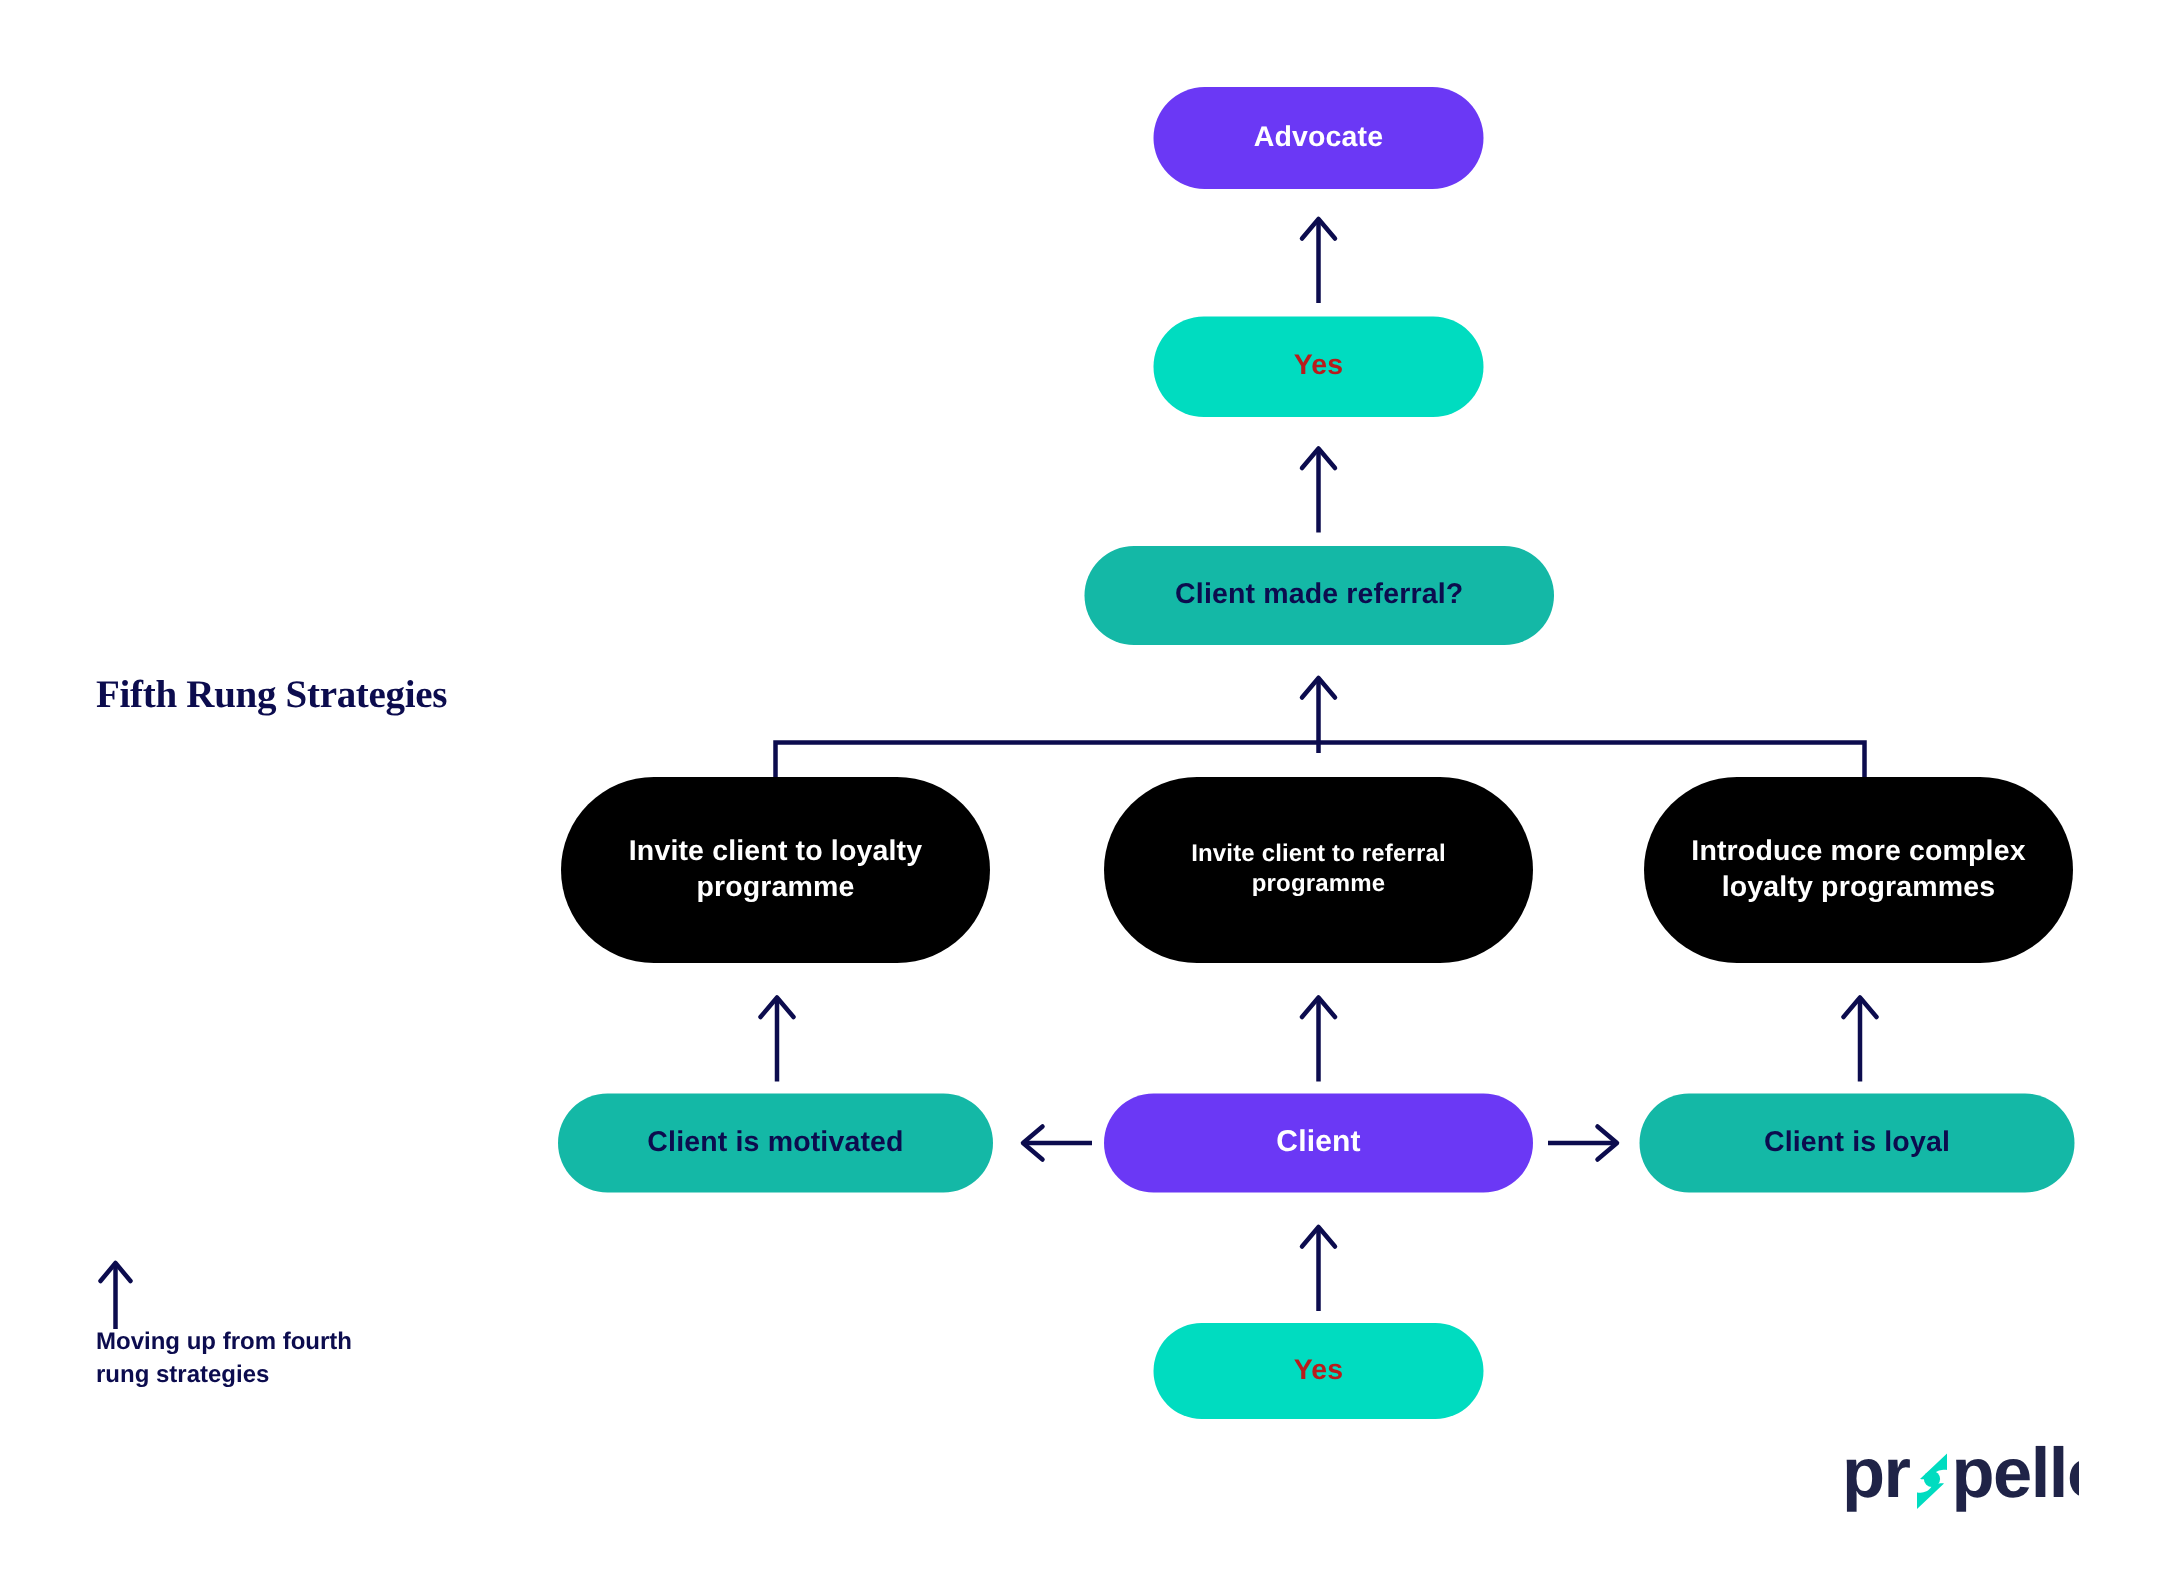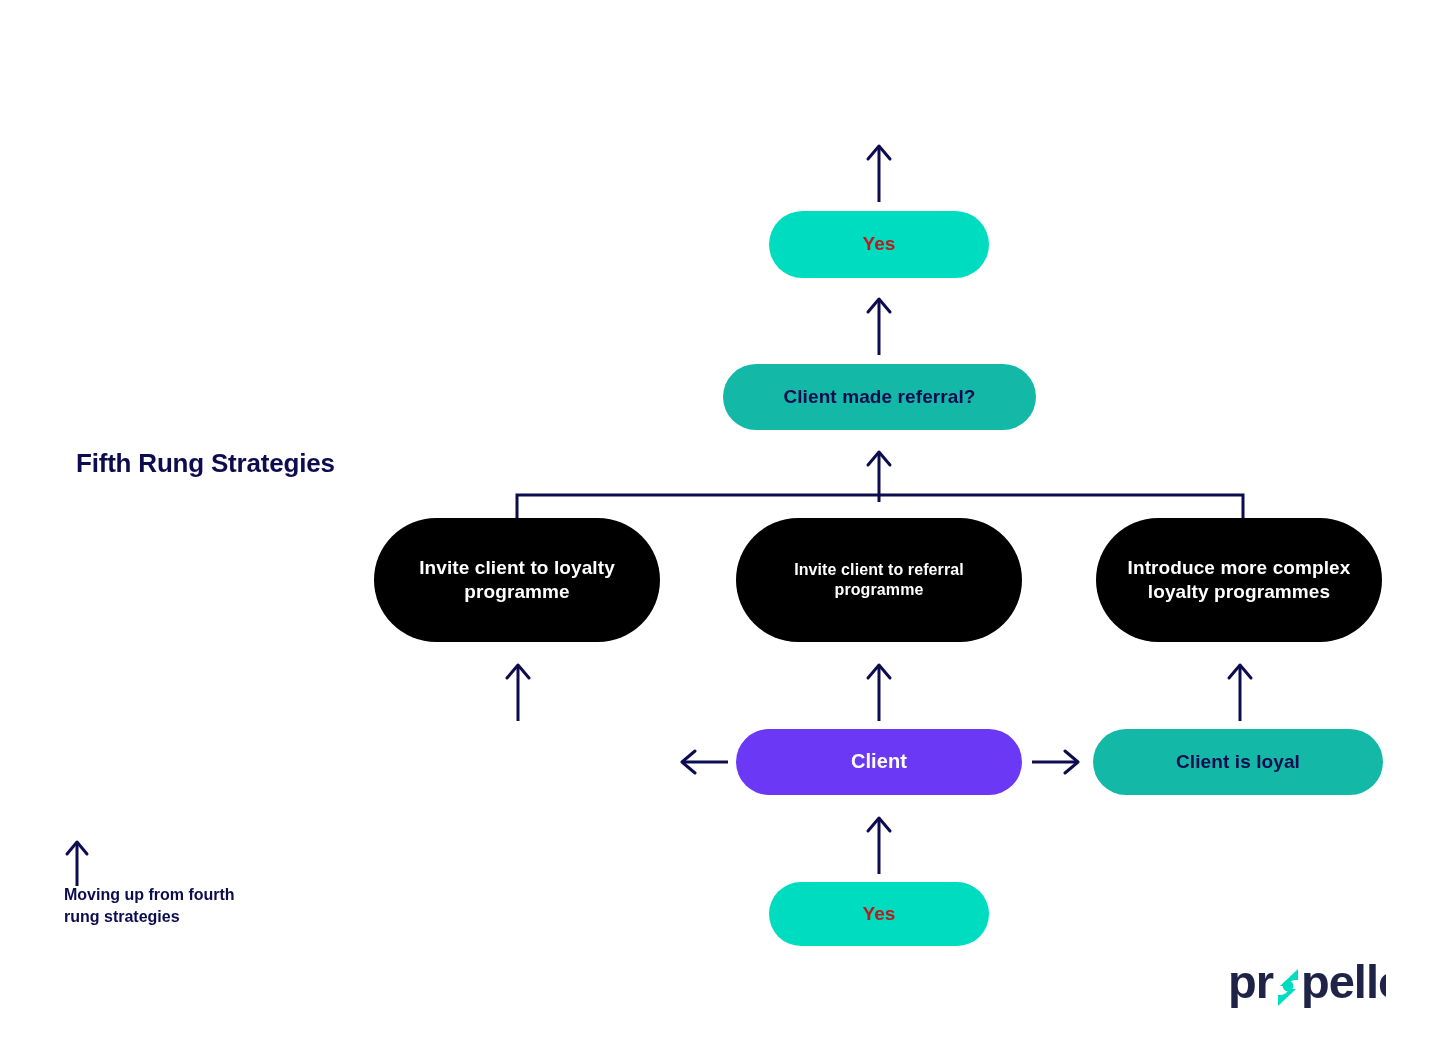--- a/index.html
+++ b/index.html
@@ -72,22 +72,23 @@
     position: absolute;
     display: flex;
     align-items: center;
   }
 </style>
 </head>
 <body>
 
 <div id="stage">
 
-  <div class="section-title" style="left:76px; top:448px;">Fifth Rung Strategies</div>
+  <div class="section-title" style="left:64px; top:448px;font-family:Liberation Serif, serif;">Fifth Rung Strategies</div>
 
+  <div class="node node-purple" style="left:769px; top:58px; width:220px; height:68px; font-size:19px;">Advocate</div>
 
   <svg class="arrow-svg" style="left:862px; top:140px; width:34px; height:62px;" viewBox="0 0 34 62">
     <line x1="17" y1="62" x2="17" y2="8" stroke="#0c0c4e" stroke-width="3"></line>
     <polyline points="6,19 17,6 28,19" fill="none" stroke="#0c0c4e" stroke-width="3" stroke-linecap="round" stroke-linejoin="round"></polyline>
   </svg>
 
   <div class="node node-teal" style="left:769px; top:211px; width:220px; height:67px; font-size:19px;">Yes</div>
 
   <svg class="arrow-svg" style="left:862px; top:293px; width:34px; height:62px;" viewBox="0 0 34 62">
     <line x1="17" y1="62" x2="17" y2="8" stroke="#0c0c4e" stroke-width="3"></line>
@@ -119,20 +120,21 @@
   <svg class="arrow-svg" style="left:862px; top:659px; width:34px; height:62px;" viewBox="0 0 34 62">
     <line x1="17" y1="62" x2="17" y2="8" stroke="#0c0c4e" stroke-width="3"></line>
     <polyline points="6,19 17,6 28,19" fill="none" stroke="#0c0c4e" stroke-width="3" stroke-linecap="round" stroke-linejoin="round"></polyline>
   </svg>
 
   <svg class="arrow-svg" style="left:1223px; top:659px; width:34px; height:62px;" viewBox="0 0 34 62">
     <line x1="17" y1="62" x2="17" y2="8" stroke="#0c0c4e" stroke-width="3"></line>
     <polyline points="6,19 17,6 28,19" fill="none" stroke="#0c0c4e" stroke-width="3" stroke-linecap="round" stroke-linejoin="round"></polyline>
   </svg>
 
+  <div class="node node-grey" style="left:372px; top:729px; width:290px; height:66px; font-size:19px;">Client is motivated</div>
 
   <svg class="arrow-svg" style="left:676px; top:746px; width:52px; height:32px;" viewBox="0 0 52 32">
     <line x1="52" y1="16" x2="8" y2="16" stroke="#0c0c4e" stroke-width="3"></line>
     <polyline points="19,5 6,16 19,27" fill="none" stroke="#0c0c4e" stroke-width="3" stroke-linecap="round" stroke-linejoin="round"></polyline>
   </svg>
 
   <div class="node node-purple" style="left:736px; top:729px; width:286px; height:66px; font-size:20px;">Client</div>
 
   <svg class="arrow-svg" style="left:1032px; top:746px; width:52px; height:32px;" viewBox="0 0 52 32">
     <line x1="0" y1="16" x2="44" y2="16" stroke="#0c0c4e" stroke-width="3"></line>

